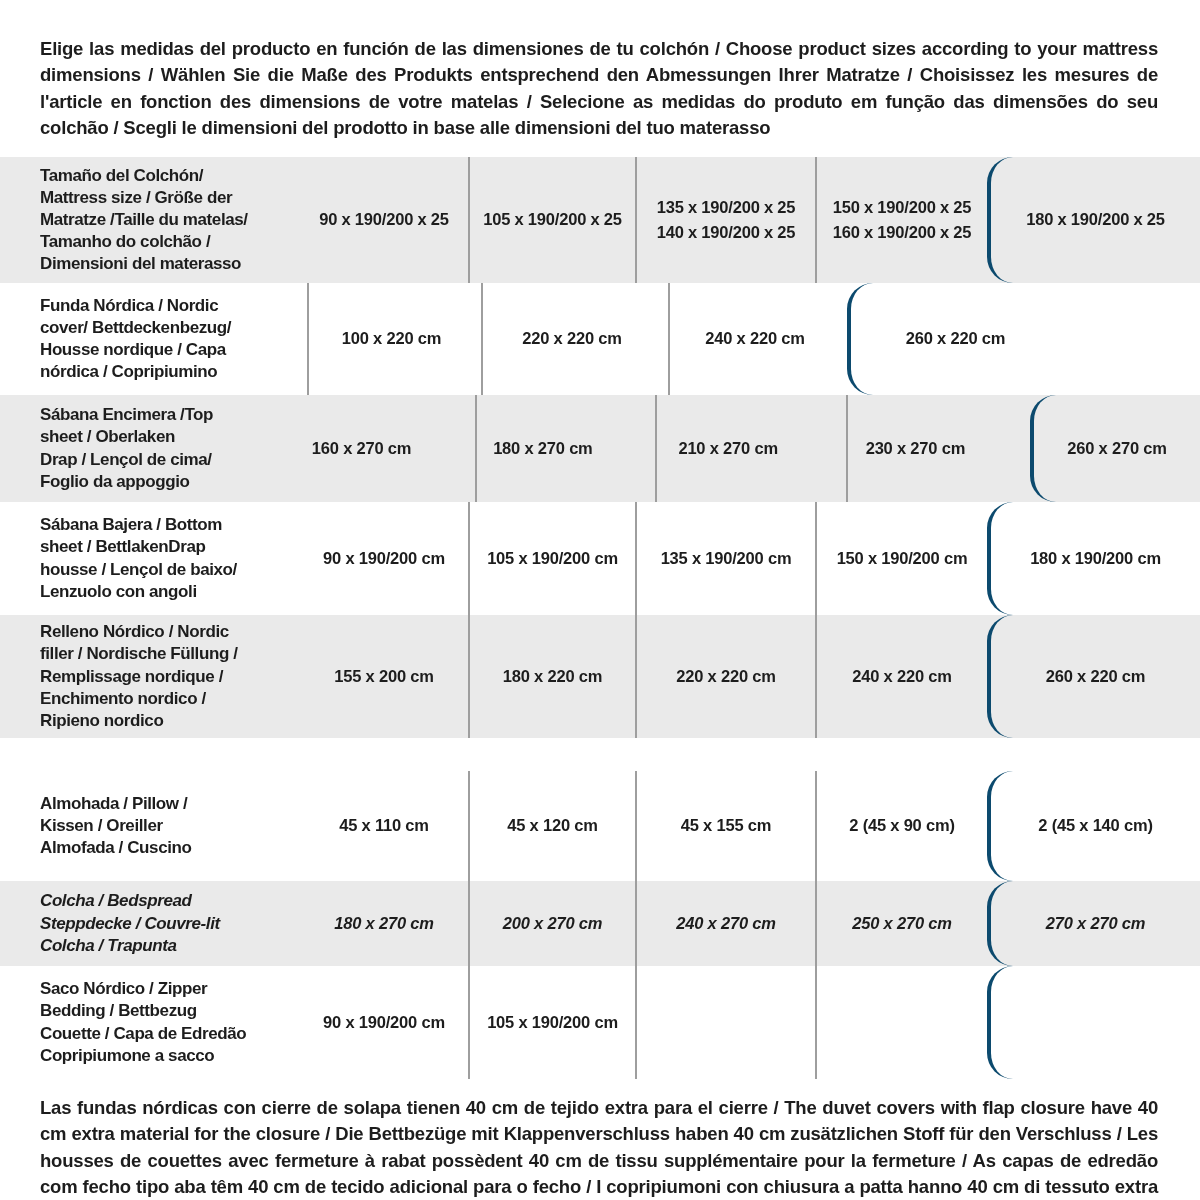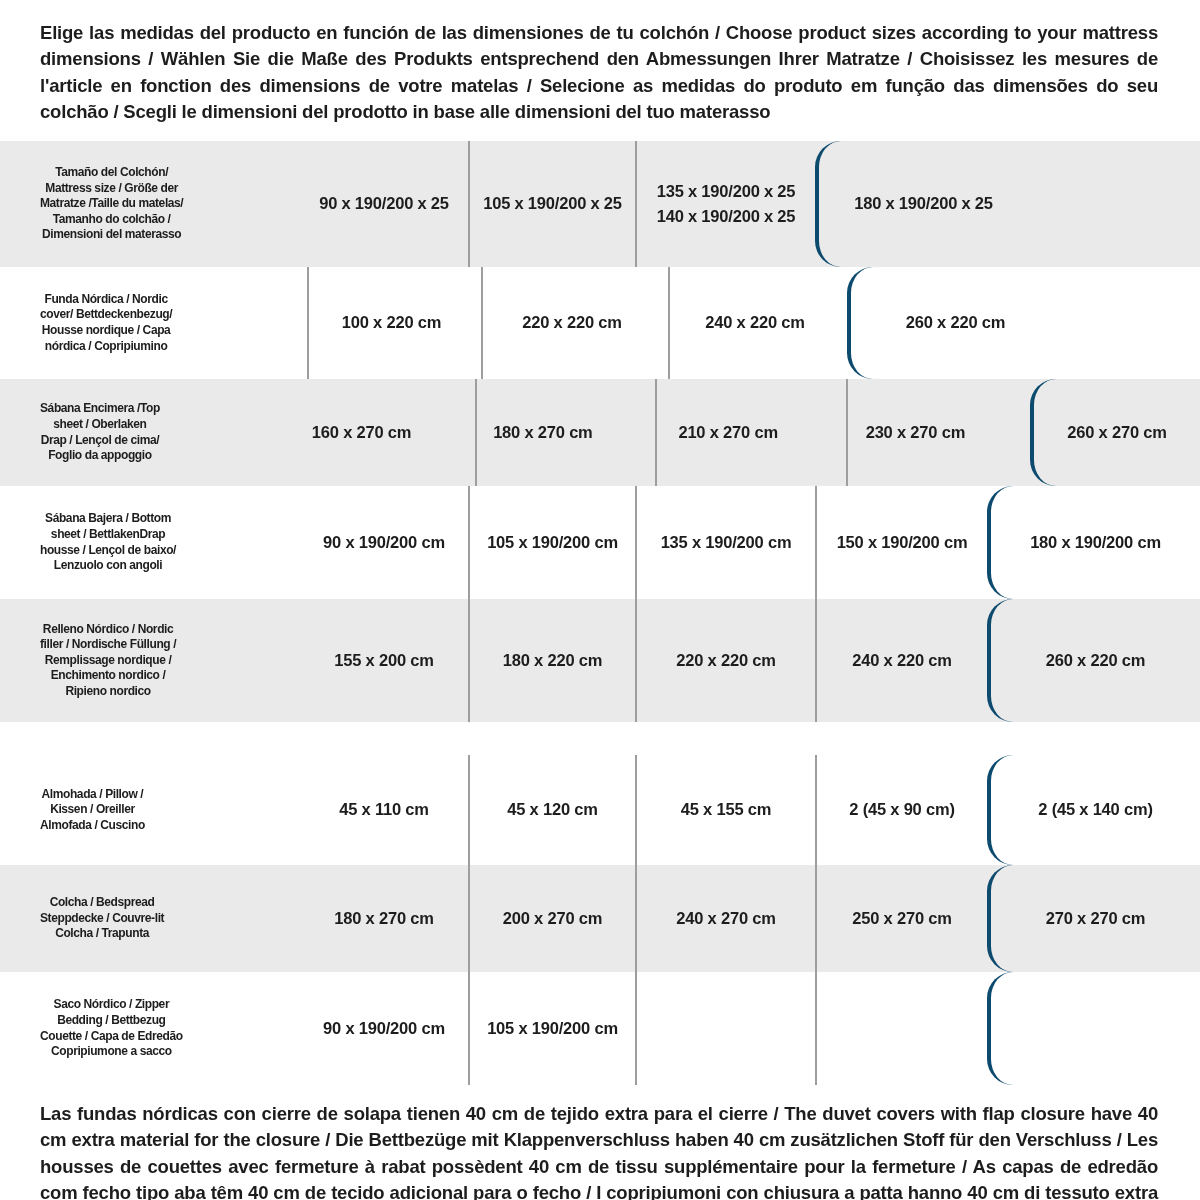--- a/index.html
+++ b/index.html
@@ -11,21 +11,21 @@
     color:#1d1d1d;
     overflow:hidden;
   }
   .note{
     margin:0 42px 0 40px;
     font-size:18.5px;
     line-height:1.42;
     text-align:justify;
     letter-spacing:-0.2px;
   }
-  .note.top{padding-top:20px;}
+  .note.top{padding-top:36px;}
   .note.bottom{padding-top:16px;}
   #size-table{
     margin-top:16px;
     width:1200px;
   }
   .t-row{
     display:flex;
     width:1200px;
     align-items:stretch;
   }
@@ -33,24 +33,24 @@
   .cell{
     display:flex;
     align-items:center;
     box-sizing:border-box;
     white-space:pre-line;
   }
   .cell.label{
     width:300px;
     padding-left:40px;
     padding-right:6px;
-    font-size:12px;
+    font-size:17px;
     line-height:1.3;
     letter-spacing:-0.4px;
-    text-align:center;
+    text-align:left;
   }
   .cell.value{
     justify-content:center;
     text-align:center;
     font-size:16.5px;
     line-height:1.55;
     letter-spacing:-0.2px;
   }
   .c0{width:168px;}
   .c1{width:167px;border-left:2px solid #9e9e9e;}
@@ -67,20 +67,22 @@
     <div class="t-row shaded" style="height: 126px;">
       <div class="cell label">Tamaño del Colchón/
 Mattress size / Größe der
 Matratze /Taille du matelas/
 Tamanho do colchão /
 Dimensioni del materasso</div>
       <div class="cell value c0">90 x 190/200 x 25</div>
       <div class="cell value c1">105 x 190/200 x 25</div>
       <div class="cell value c2">135 x 190/200 x 25
 140 x 190/200 x 25</div>
+      <div class="cell value c3">150 x 190/200 x 25
+160 x 190/200 x 25</div>
       <div class="cell value c4">180 x 190/200 x 25</div>
     </div>
     <div class="t-row" style="height: 112px; gap: 7px;">
       <div class="cell label">Funda Nórdica /  Nordic
 cover/ Bettdeckenbezug/
 Housse nordique  / Capa
 nórdica / Copripiumino</div>
       <div class="cell value c1">100 x 220 cm</div>
       <div class="cell value c2">220 x 220 cm</div>
       <div class="cell value c3">240 x 220 cm</div>
@@ -123,21 +125,21 @@
     <div class="t-row" style="height: 110px; margin-top: 33px;">
       <div class="cell label">Almohada  / Pillow /
 Kissen / Oreiller
 Almofada / Cuscino</div>
       <div class="cell value c0">45 x 110 cm</div>
       <div class="cell value c1">45 x 120 cm</div>
       <div class="cell value c2">45 x 155 cm</div>
       <div class="cell value c3">2 (45 x 90 cm)</div>
       <div class="cell value c4">2 (45 x 140 cm)</div>
     </div>
-    <div class="t-row shaded" style="height: 107px;">
+    <div class="t-row shaded" style="height: 85px; font-style: italic;">
       <div class="cell label">Colcha / Bedspread
 Steppdecke / Couvre-lit
 Colcha / Trapunta</div>
       <div class="cell value c0">180 x 270 cm</div>
       <div class="cell value c1">200 x 270 cm</div>
       <div class="cell value c2">240 x 270 cm</div>
       <div class="cell value c3">250 x 270 cm</div>
       <div class="cell value c4">270 x 270 cm</div>
     </div>
     <div class="t-row" style="height: 113px;">

